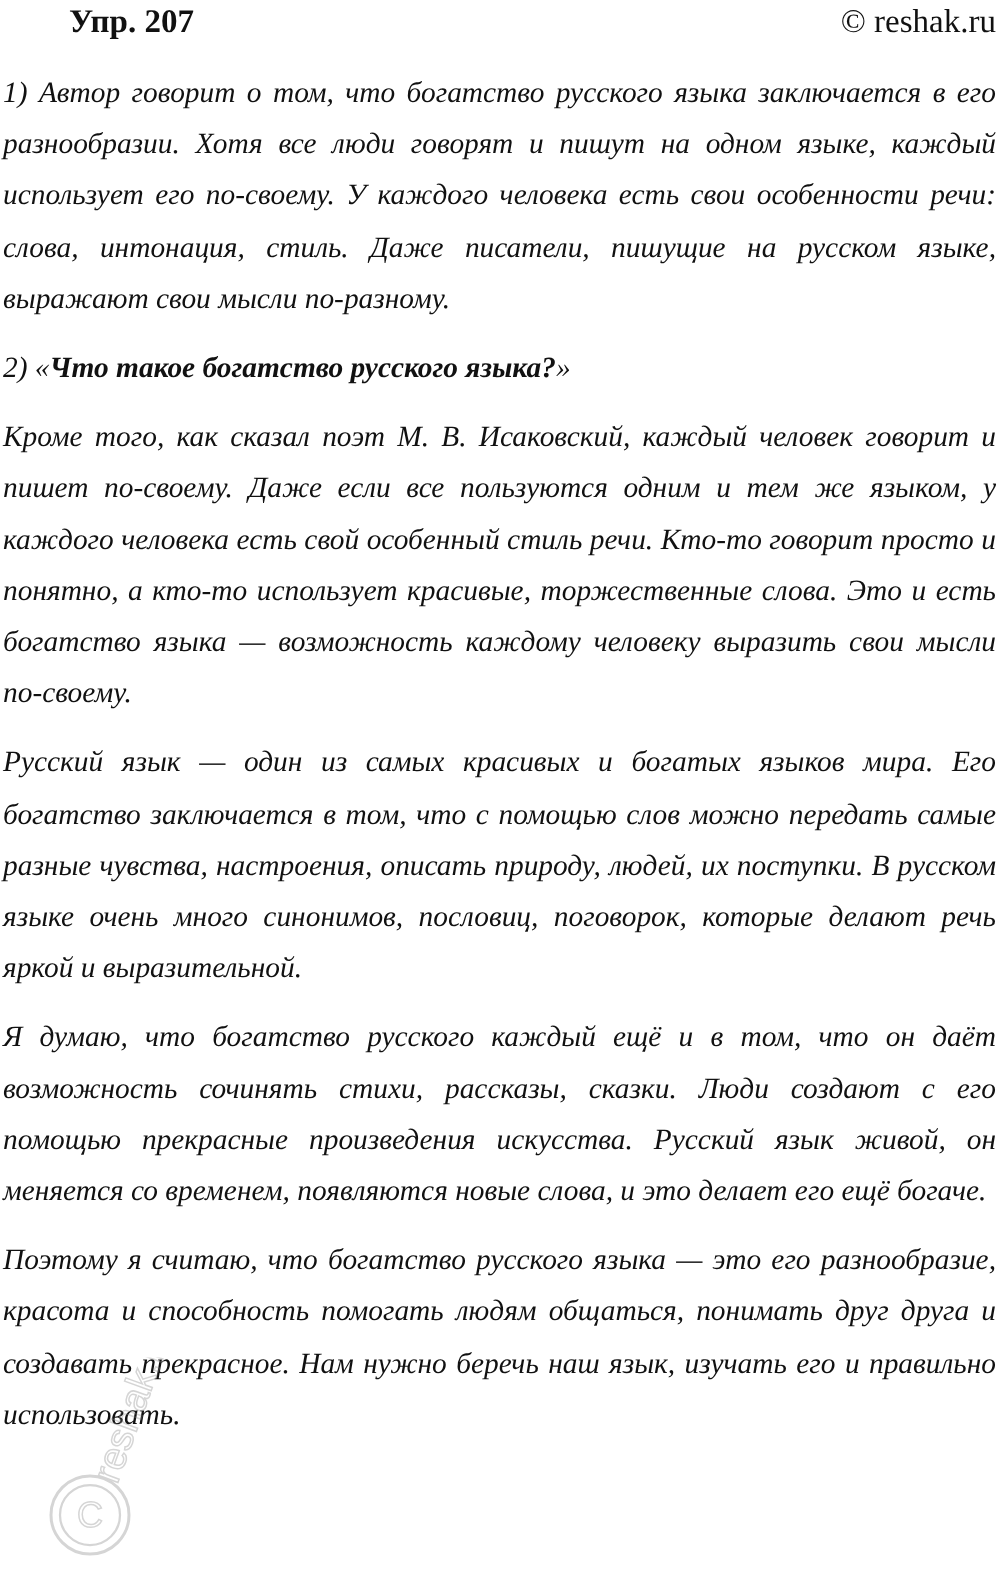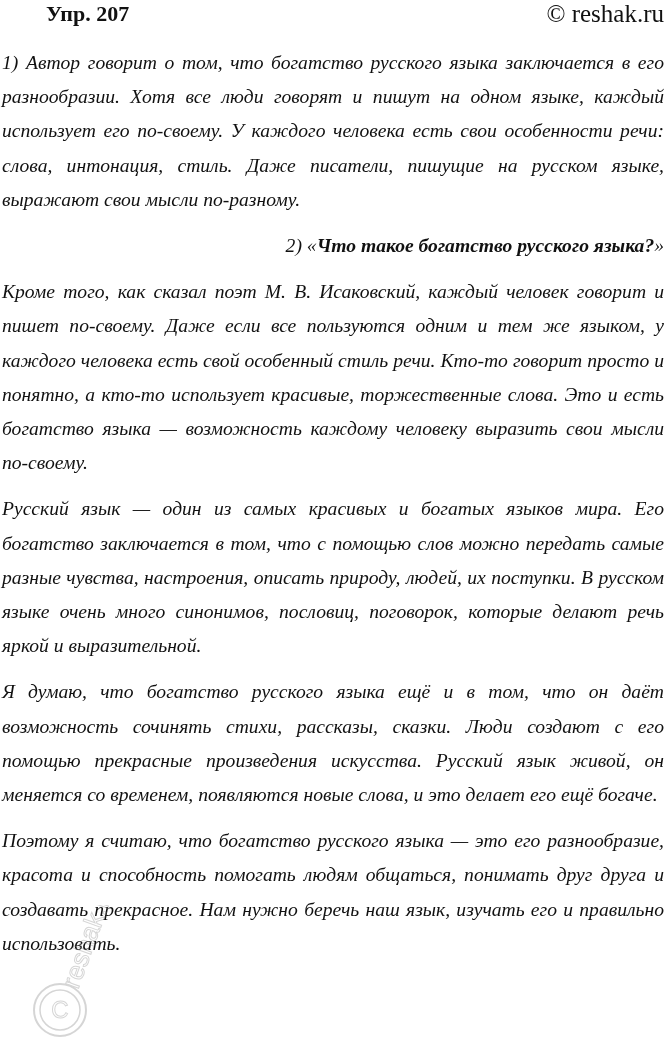--- a/index.html
+++ b/index.html
@@ -1,39 +1,39 @@
 <!DOCTYPE html>
 <html><head>
 <meta charset="utf-8">
 <style>
   html, body { margin: 0; padding: 0; background: #ffffff; }
   body { width: 666px; height: 1059px; overflow: hidden; position: relative;
          font-family: "Liberation Serif", "DejaVu Serif", serif; color: #111; }
   .header { position: absolute; top: 0; left: 0; right: 0; height: 30px; margin-left: 44px; }
   .title { position: absolute; left: 2px; top: 0; font-weight: bold; font-size: 22px; line-height: 28px; }
-  .copy { position: absolute; right: 2px; top: 0; font-size: 25px; line-height: 28px; }
+  .copy { position: absolute; right: 2px; top: 0; font-size: 22px; line-height: 28px; }
   .content { position: absolute; top: 46px; left: 2px; right: 2px; font-size: 19.6px; line-height: 34.2px; font-style: italic; }
   p { margin: 0 0 12px 0; text-align: justify; }
   .heading b { font-weight: bold; }
   .watermark { position: absolute; left: 20px; top: 905px; width: 120px; height: 150px; pointer-events: none; opacity: 0.35; }
 </style>
 </head>
 <body>
 
 <div class="header">
   <div class="title">Упр. 207</div>
   <div class="copy">© reshak.ru</div>
 </div>
 
 <div class="content">
   <p>1) Автор говорит о том, что богатство русского языка заключается в его разнообразии. Хотя все люди говорят и пишут на одном языке, каждый использует его по-своему. У каждого человека есть свои особенности речи: слова, интонация, стиль. Даже писатели, пишущие на русском языке, выражают свои мысли по-разному.</p>
-  <p class="heading" style="text-align:right;"><span>2) «</span><b>Что такое богатство русского языка?</b><span>»</span></p>
+  <p class="heading" style="text-align:left;"><span>2) «</span><b>Что такое богатство русского языка?</b><span>»</span></p>
   <p>Кроме того, как сказал поэт М. В. Исаковский, каждый человек говорит и пишет по-своему. Даже если все пользуются одним и тем же языком, у каждого человека есть свой особенный стиль речи. Кто-то говорит просто и понятно, а кто-то использует красивые, торжественные слова. Это и есть богатство языка — возможность каждому человеку выразить свои мысли по-своему.</p>
   <p>Русский язык — один из самых красивых и богатых языков мира. Его богатство заключается в том, что с помощью слов можно передать самые разные чувства, настроения, описать природу, людей, их поступки. В русском языке очень много синонимов, пословиц, поговорок, которые делают речь яркой и выразительной.</p>
-  <p>Я думаю, что богатство русского языка ещё и в том, что он даёт возможность сочинять стихи, рассказы, сказки. Люди создают с его помощью прекрасные произведения искусства. Русский язык живой, он меняется со временем, появляются новые слова, и это делает его ещё богаче.</p>
+  <p>Я думаю, что богатство русского каждый ещё и в том, что он даёт возможность сочинять стихи, рассказы, сказки. Люди создают с его помощью прекрасные произведения искусства. Русский язык живой, он меняется со временем, появляются новые слова, и это делает его ещё богаче.</p>
   <p>Поэтому я считаю, что богатство русского языка — это его разнообразие, красота и способность помогать людям общаться, понимать друг друга и создавать прекрасное. Нам нужно беречь наш язык, изучать его и правильно использовать.</p>
 </div>
 
 <div class="watermark">
   <svg width="120" height="150" viewBox="0 0 120 150">
     <circle cx="40" cy="105" r="26" fill="none" stroke="#888" stroke-width="2"></circle>
     <circle cx="40" cy="105" r="20" fill="none" stroke="#888" stroke-width="1.5"></circle>
     <text x="40" y="113" text-anchor="middle" font-size="24" fill="none" stroke="#888" stroke-width="1" font-family="Liberation Sans, sans-serif">C</text>
     <text x="0" y="0" transform="translate(58,85) rotate(-70)" font-size="26" fill="none" stroke="#888" stroke-width="1" font-family="Liberation Sans, sans-serif">reshak.ru</text>
   </svg>

